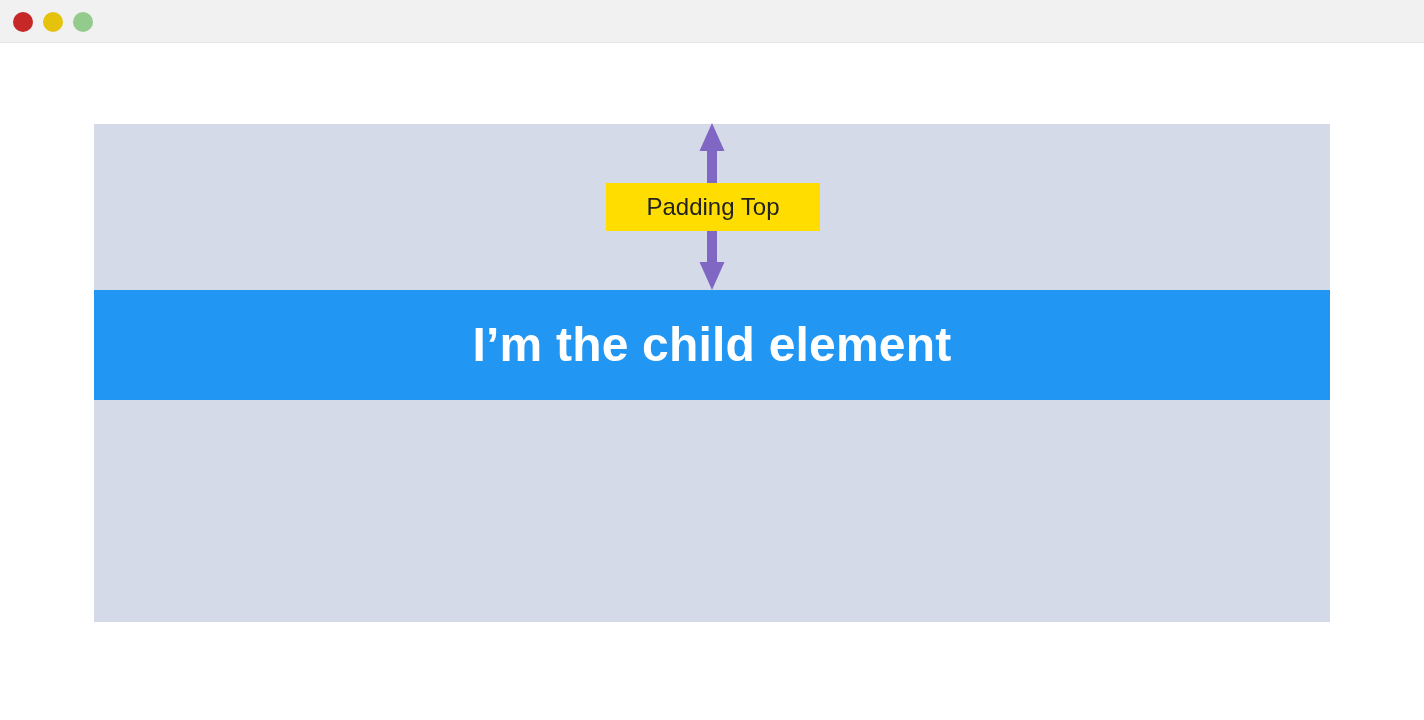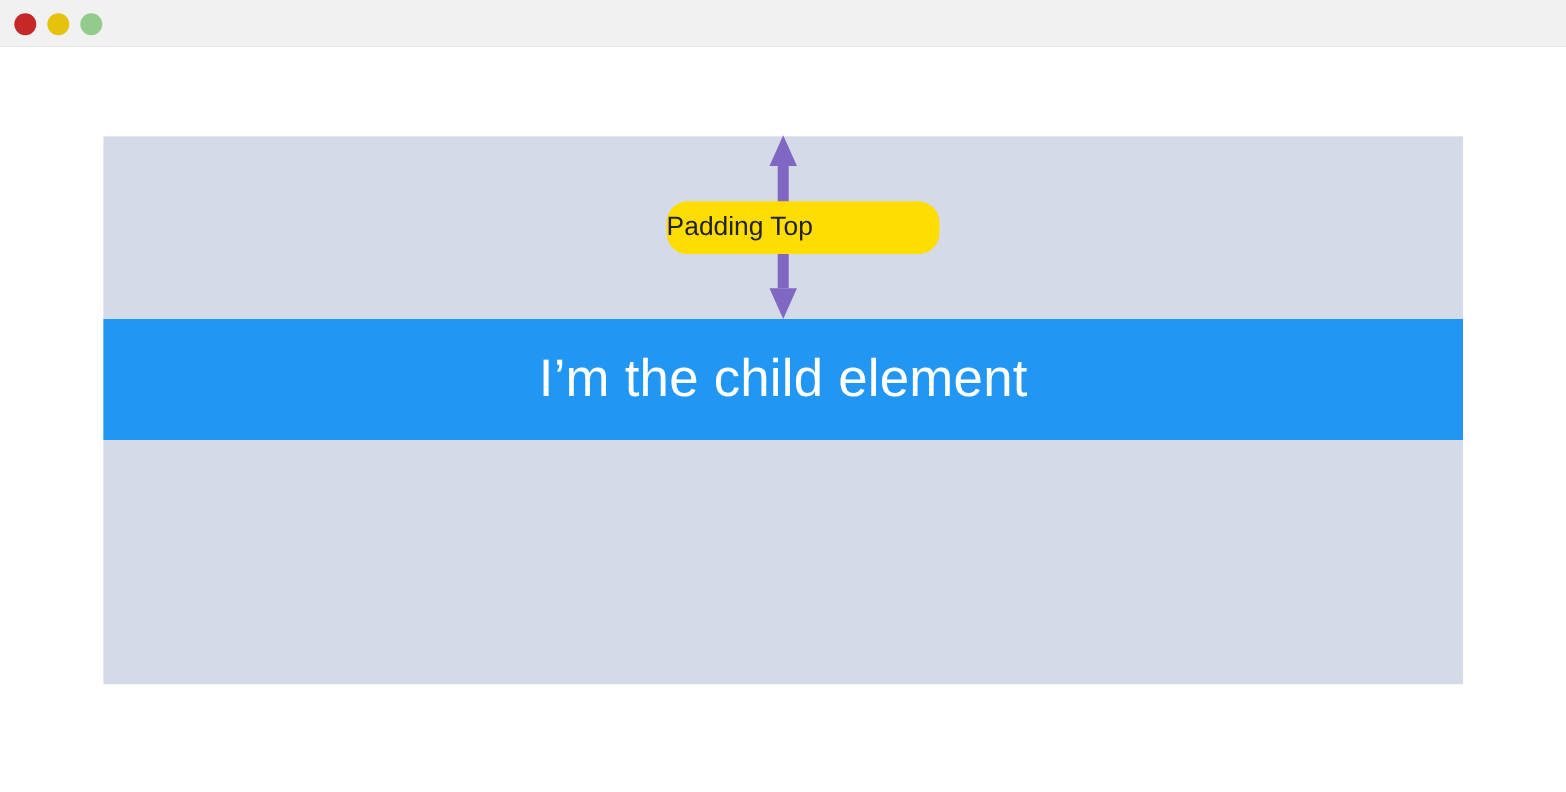--- a/index.html
+++ b/index.html
@@ -78,21 +78,21 @@
     width: 1236px;
     height: 110px;        
     background: #2196f3;
     display: flex;
     align-items: center;
     justify-content: center;
   }
   .child-label {
     color: #ffffff;
     font-size: 48px;
-    font-weight: 400;
+    font-weight: 700;
     letter-spacing: 0.2px;
     line-height: 1;
     font-family: "Liberation Sans", sans-serif;
     white-space: nowrap;
     text-align: right;
   }
 
   
   .annotation {
     position: absolute;
@@ -106,26 +106,27 @@
     position: absolute;
     left: -130px;
     top: 0;
     overflow: visible;
   }
 
   .padding-chip {
     position: absolute;
     left: 512px;          
     top: 59px;            
-    width: 248px;
+    width: 214px;
     height: 48px;
     background: #ffdd00;
-    border-radius: 19px;
+    border-radius: 0;
     display: flex;
     align-items: center;
+    justify-content: center;
     box-sizing: border-box;
   }
   .padding-chip-text {
     color: #222222;
     font-size: 24px;
     font-weight: 400;
     line-height: 1;
     white-space: nowrap;
     font-family: "Liberation Sans", sans-serif;
   }

